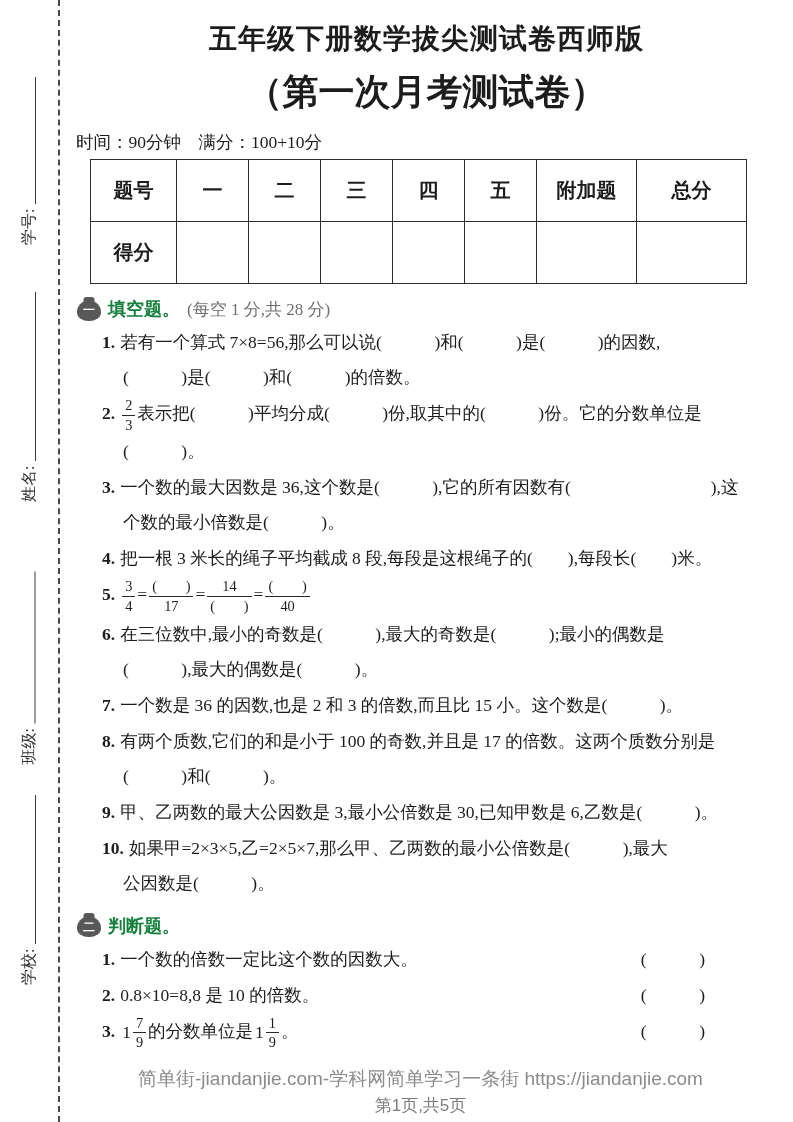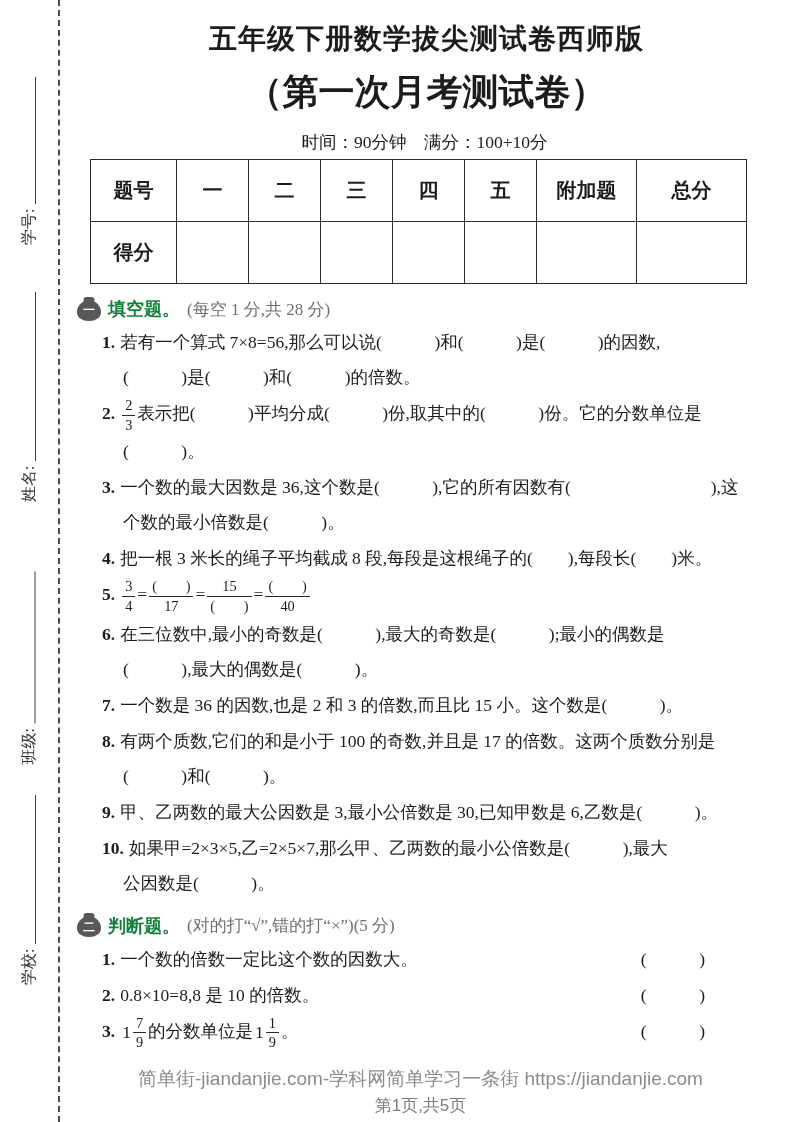--- a/index.html
+++ b/index.html
@@ -21,21 +21,21 @@
   .f1 { width:212px; top:385px; left:-78px; }
   .f2 { width:195px; top:656px; left:-70px; }
   .f3 { width:192px; top:878px; left:-68px; }
 
   
   .main { position:absolute; left:76px; right:16px; top:0; bottom:0; }
 
   .title { margin:20px 0 0 0; text-align:center; font-size:28px;
            font-weight:bold; letter-spacing:1px; }
   .subtitle { margin-top:10px; text-align:center; font-size:36px; font-weight:bold; }
-  .meta { margin-top:13px; padding-right:4px; text-align:center; font-size:17.5px; }
+  .meta { margin-top:13px; padding-right:4px; text-align:left; font-size:17.5px; }
 
   
   .score-table { border-collapse:collapse; table-layout:fixed;
                  margin:5px 0 0 14px; width:656px; }
   .score-table th, .score-table td {
     border:1.8px solid #2d2d2d; height:37px; text-align:center;
     font-size:20px; padding:12px; }
   .score-table th { font-weight:bold; }
 
   
@@ -156,41 +156,40 @@
                 <span class="num">3</span>
                 <span class="den">4</span>
               </span>
             </span><span>=</span><span class="mx">
               <span class="frac">
                 <span class="num">(　　)</span>
                 <span class="den">17</span>
               </span>
             </span><span>=</span><span class="mx">
               <span class="frac">
-                <span class="num">15</span>
+                <span class="num">14</span>
                 <span class="den">(　　)</span>
               </span>
             </span><span>=</span><span class="mx">
               <span class="frac">
                 <span class="num">(　　)</span>
                 <span class="den">40</span>
               </span>
             </span></div>
           <div class="q"><span class="q-num">6.</span><span>在三位数中,最小的奇数是(　　　),最大的奇数是(　　　);最小的偶数是</span><br><span>(　　　),最大的偶数是(　　　)。</span></div>
           <div class="q"><span class="q-num">7.</span><span>一个数是 36 的因数,也是 2 和 3 的倍数,而且比 15 小。这个数是(　　　)。</span></div>
           <div class="q"><span class="q-num">8.</span><span>有两个质数,它们的和是小于 100 的奇数,并且是 17 的倍数。这两个质数分别是</span><br><span>(　　　)和(　　　)。</span></div>
           <div class="q"><span class="q-num">9.</span><span>甲、乙两数的最大公因数是 3,最小公倍数是 30,已知甲数是 6,乙数是(　　　)。</span></div>
           <div class="q"><span class="q-num">10.</span><span>如果甲=2×3×5,乙=2×5×7,那么甲、乙两数的最小公倍数是(　　　),最大</span><br><span>公因数是(　　　)。</span></div>
         </div>
       </section>
       <section class="sec">
         <div class="sec-head">
           <span class="badge">二</span>
           <span class="sec-title">判断题。</span>
-          <span class="sec-note">(对的打“√”,错的打“×”)(5 分)</span>
         </div>
         <div class="q-list">
           <div class="q"><span class="q-ans">(　　　)</span><span class="q-num">1.</span><span>一个数的倍数一定比这个数的因数大。</span></div>
           <div class="q"><span class="q-ans">(　　　)</span><span class="q-num">2.</span><span>0.8×10=8,8 是 10 的倍数。</span></div>
           <div class="q"><span class="q-ans">(　　　)</span><span class="q-num">3.</span><span class="mx">
               <span class="whole">1</span>
               <span class="frac">
                 <span class="num">7</span>
                 <span class="den">9</span>
               </span>

